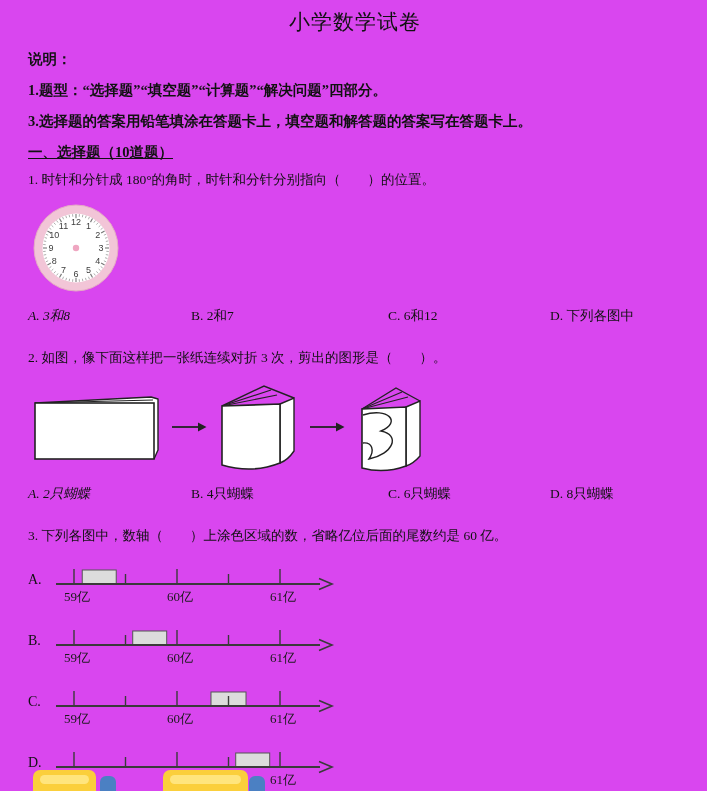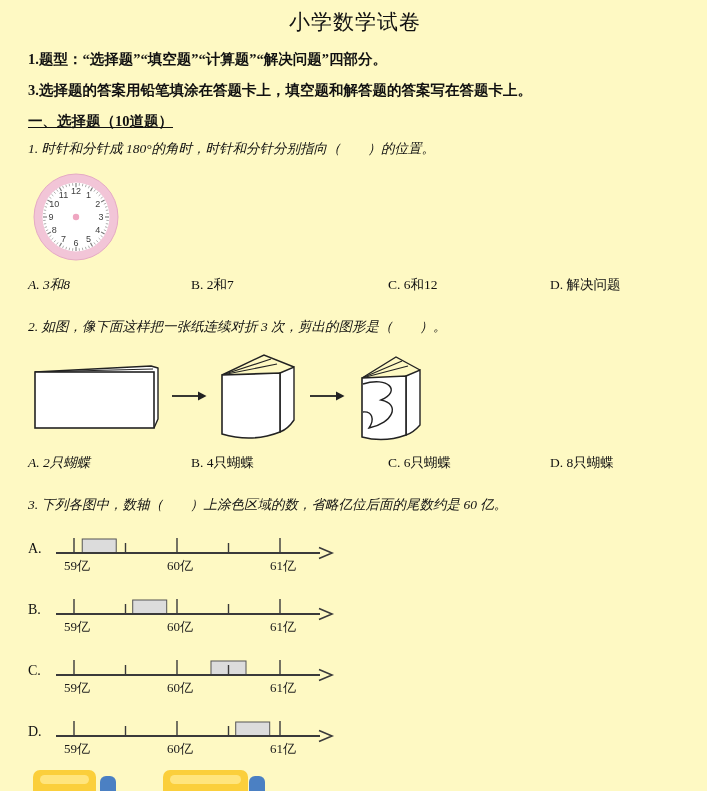--- a/index.html
+++ b/index.html
@@ -1,24 +1,24 @@
 <!DOCTYPE html>
 <html style="--truck-bed: #fbcf3b; --truck-stripe: #ffe57d; --truck-cab: #4b80c3;"><head>
 <meta charset="utf-8">
 <style>
   html,body{margin:0;padding:0;background:#ffffff;}
   .page{
-    position:relative;width:707px;height:791px;overflow:hidden;background:#fef9c3;
+    position:relative;width:707px;height:791px;overflow:hidden;background:#d946ef;
     box-sizing:border-box;padding:6px 25px 0 28px;
     font-family:"Liberation Serif","DejaVu Serif",serif;color:#111;
   }
   .title{font-size:21px;font-weight:400;text-align:center;margin:2px 0 16px;letter-spacing:1px;}
   .ins{font-size:14.5px;font-weight:700;line-height:15px;margin:0 0 16px;}
   .section{margin-bottom:12px;text-decoration:underline;}
-  .qtext{font-size:13.5px;line-height:16px;margin:0 0 13px;font-style:italic;}
+  .qtext{font-size:13.5px;line-height:16px;margin:0 0 13px;}
   .clock-wrap{margin:0 0 10px 2px;height:96px;}
   .opts{display:flex;font-size:13.5px;margin:0 0 25px;}
   .opts span{display:block;}
   .opts span:nth-child(1){width:163px;font-style:italic;}
   .opts span:nth-child(2){width:165px;}
   .opts span:nth-child(3){width:162px;margin-left:32px;}
   .fold-row{display:flex;align-items:center;gap:9px;margin:0 0 10px 2px;height:96px;}
   .nl-grid{display:flex;flex-wrap:wrap;margin:0 0 12px;}
   .nl-item{display:flex;align-items:flex-start;margin-bottom:9px;}
   .nl-item:nth-child(odd){width:360px;}
@@ -32,20 +32,21 @@
   #truck2-bed{left:163px;top:770px;width:85px;}
   #truck2-cab{left:249px;top:776px;}
 </style>
 </head>
 <body>
 
 <div class="page">
 
   <h1 class="title">小学数学试卷</h1>
 
+  <div class="ins">说明：</div>
   <div class="ins">1.题型：“选择题”“填空题”“计算题”“解决问题”四部分。</div>
   <div class="ins">3.选择题的答案用铅笔填涂在答题卡上，填空题和解答题的答案写在答题卡上。</div>
   <div class="ins section">一、选择题（10道题）</div>
 
   <p class="qtext">1. 时针和分针成 180°的角时，时针和分针分别指向（　　）的位置。</p>
 
   <div class="clock-wrap">
     <svg width="92" height="94">
         <ellipse cx="46" cy="47" rx="42" ry="43" fill="#f2c5d7" stroke="#e5aac4" stroke-width="1"></ellipse>
         <ellipse cx="46" cy="47" rx="33.5" ry="34.5" fill="#ffffff"></ellipse>
@@ -122,21 +123,21 @@
         <text x="33.499999999999986" y="24.65654458236149" text-anchor="middle" dominant-baseline="central" font-size="9" fill="#3d3d3d" font-family="&quot;Liberation Sans&quot;,&quot;DejaVu Sans&quot;,sans-serif">11</text>
         <text x="45.99999999999999" y="21.2" text-anchor="middle" dominant-baseline="central" font-size="9" fill="#3d3d3d" font-family="&quot;Liberation Sans&quot;,&quot;DejaVu Sans&quot;,sans-serif">12</text>
         <circle cx="46" cy="47" r="3.2" fill="#efa6c1"></circle>
       </svg>
   </div>
 
   <div class="opts">
     <span>A. 3和8</span>
     <span>B. 2和7</span>
     <span>C. 6和12</span>
-    <span>D. 解决问题</span>
+    <span>D. 下列各图中</span>
   </div>
 
   <p class="qtext">2. 如图，像下面这样把一张纸连续对折 3 次，剪出的图形是（　　）。</p>
 
   <div class="fold-row">
     <svg width="132" height="78" viewBox="0 0 132 78">
       <path d="M5 15 L121 9 L128 11 L128 62 L124 71" fill="#ffffff" stroke="#222" stroke-width="1.4" stroke-linejoin="round"></path>
       <path d="M5 15 L123 12" fill="none" stroke="#222" stroke-width="1.1"></path>
       <rect x="5" y="15" width="119" height="56" fill="#ffffff" stroke="#222" stroke-width="1.6"></rect>
     </svg>

